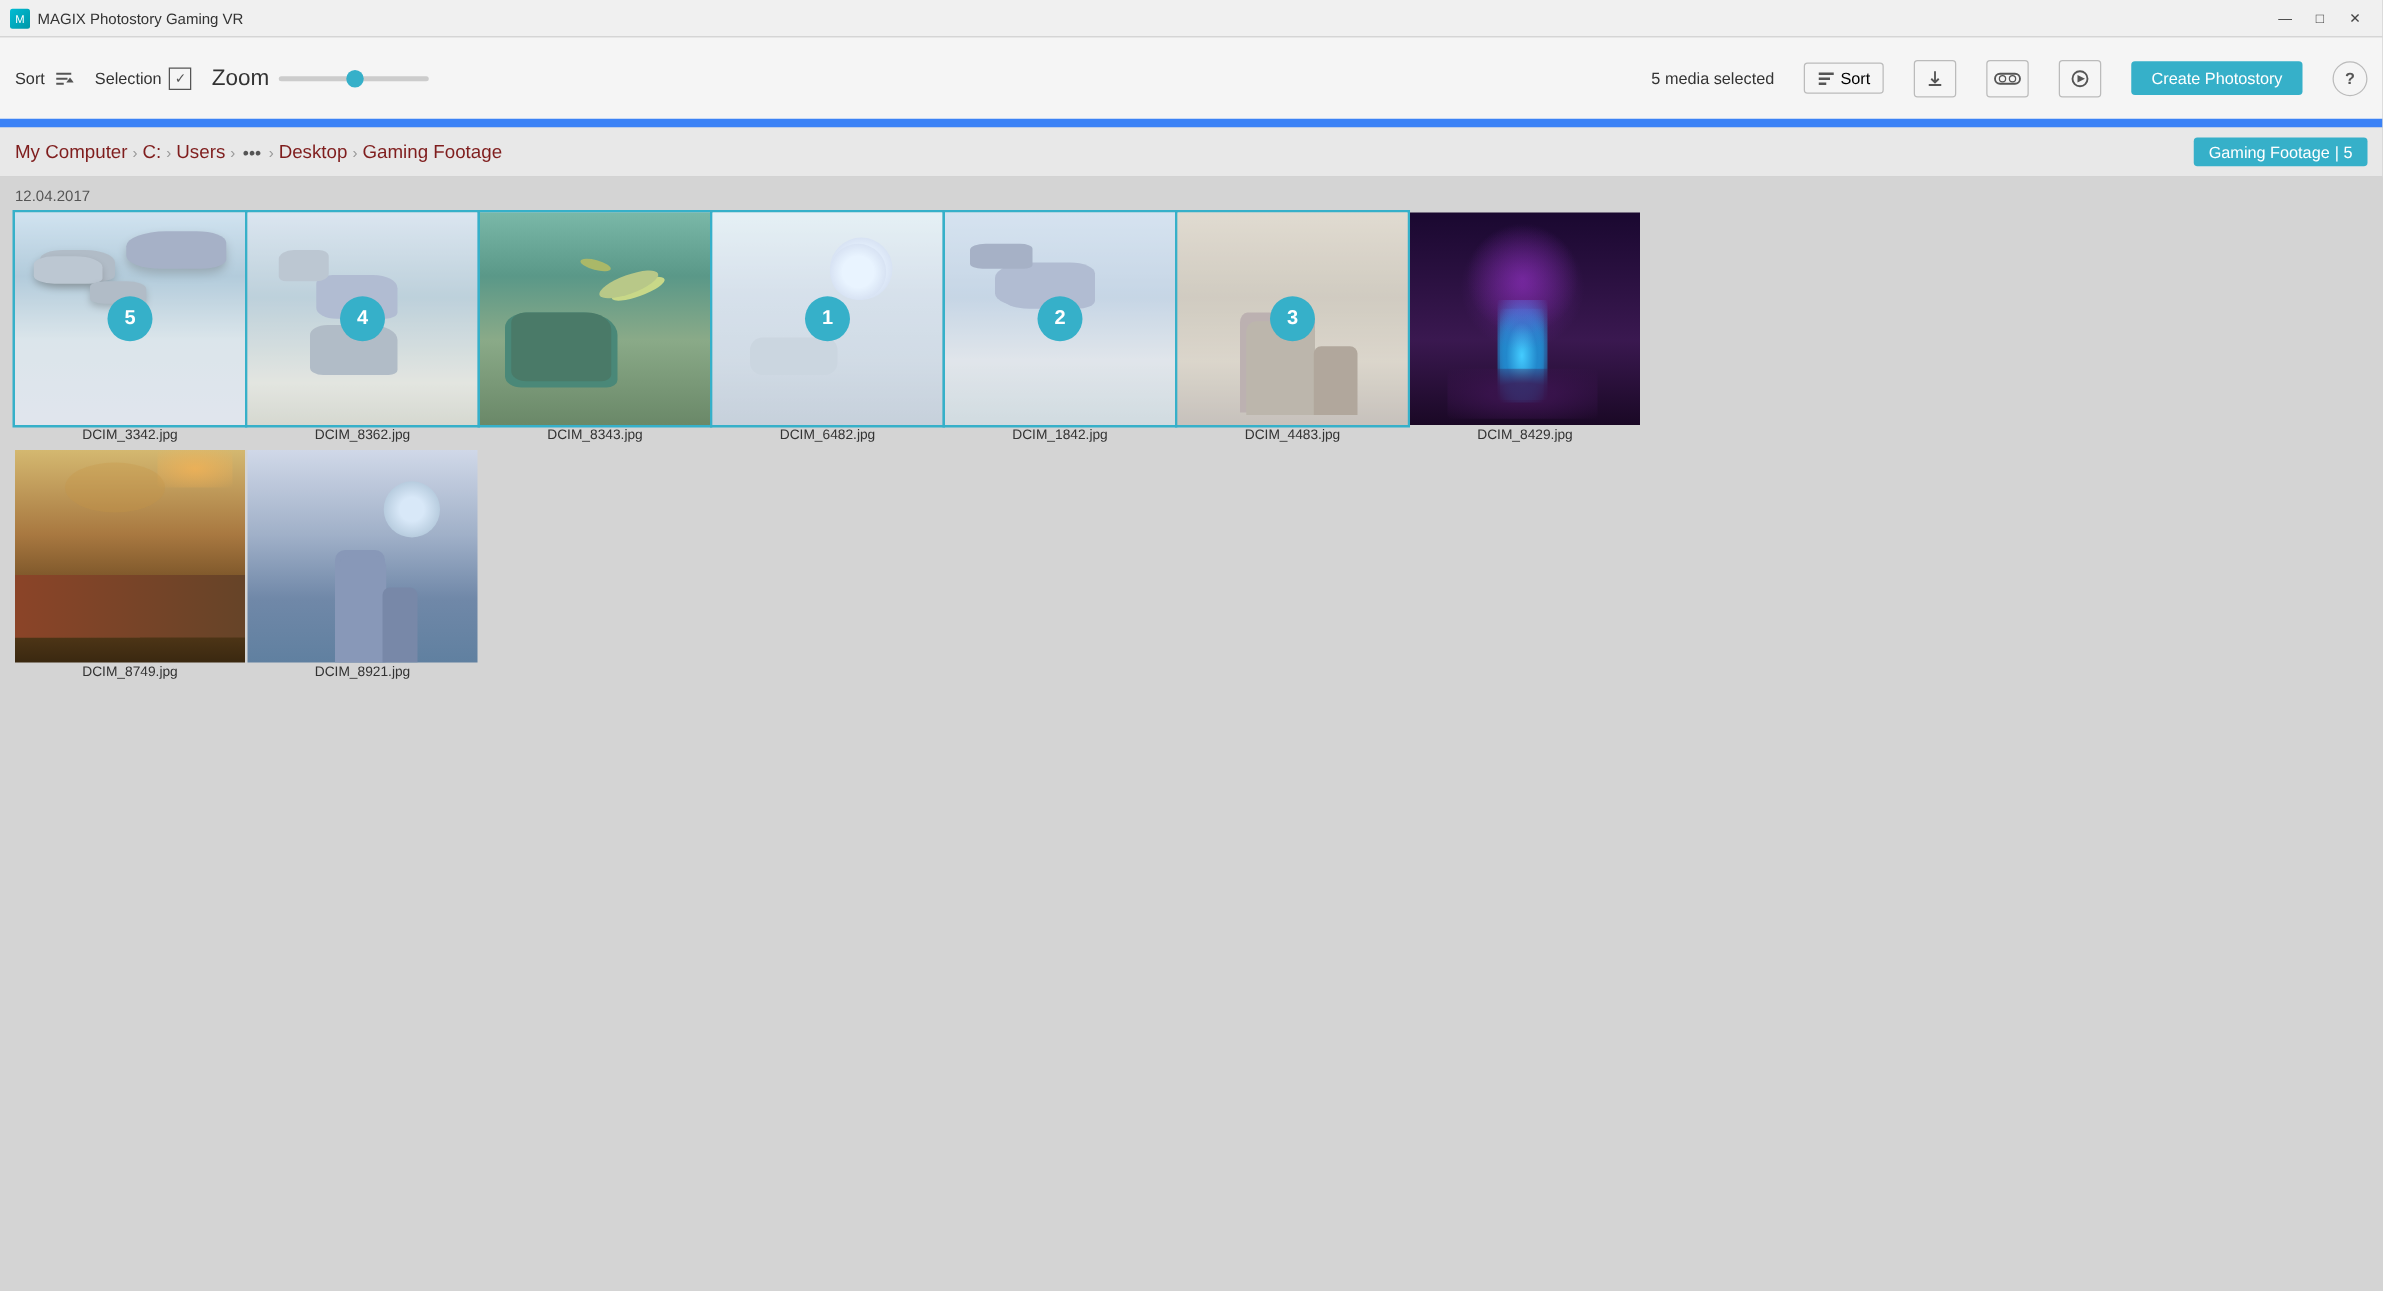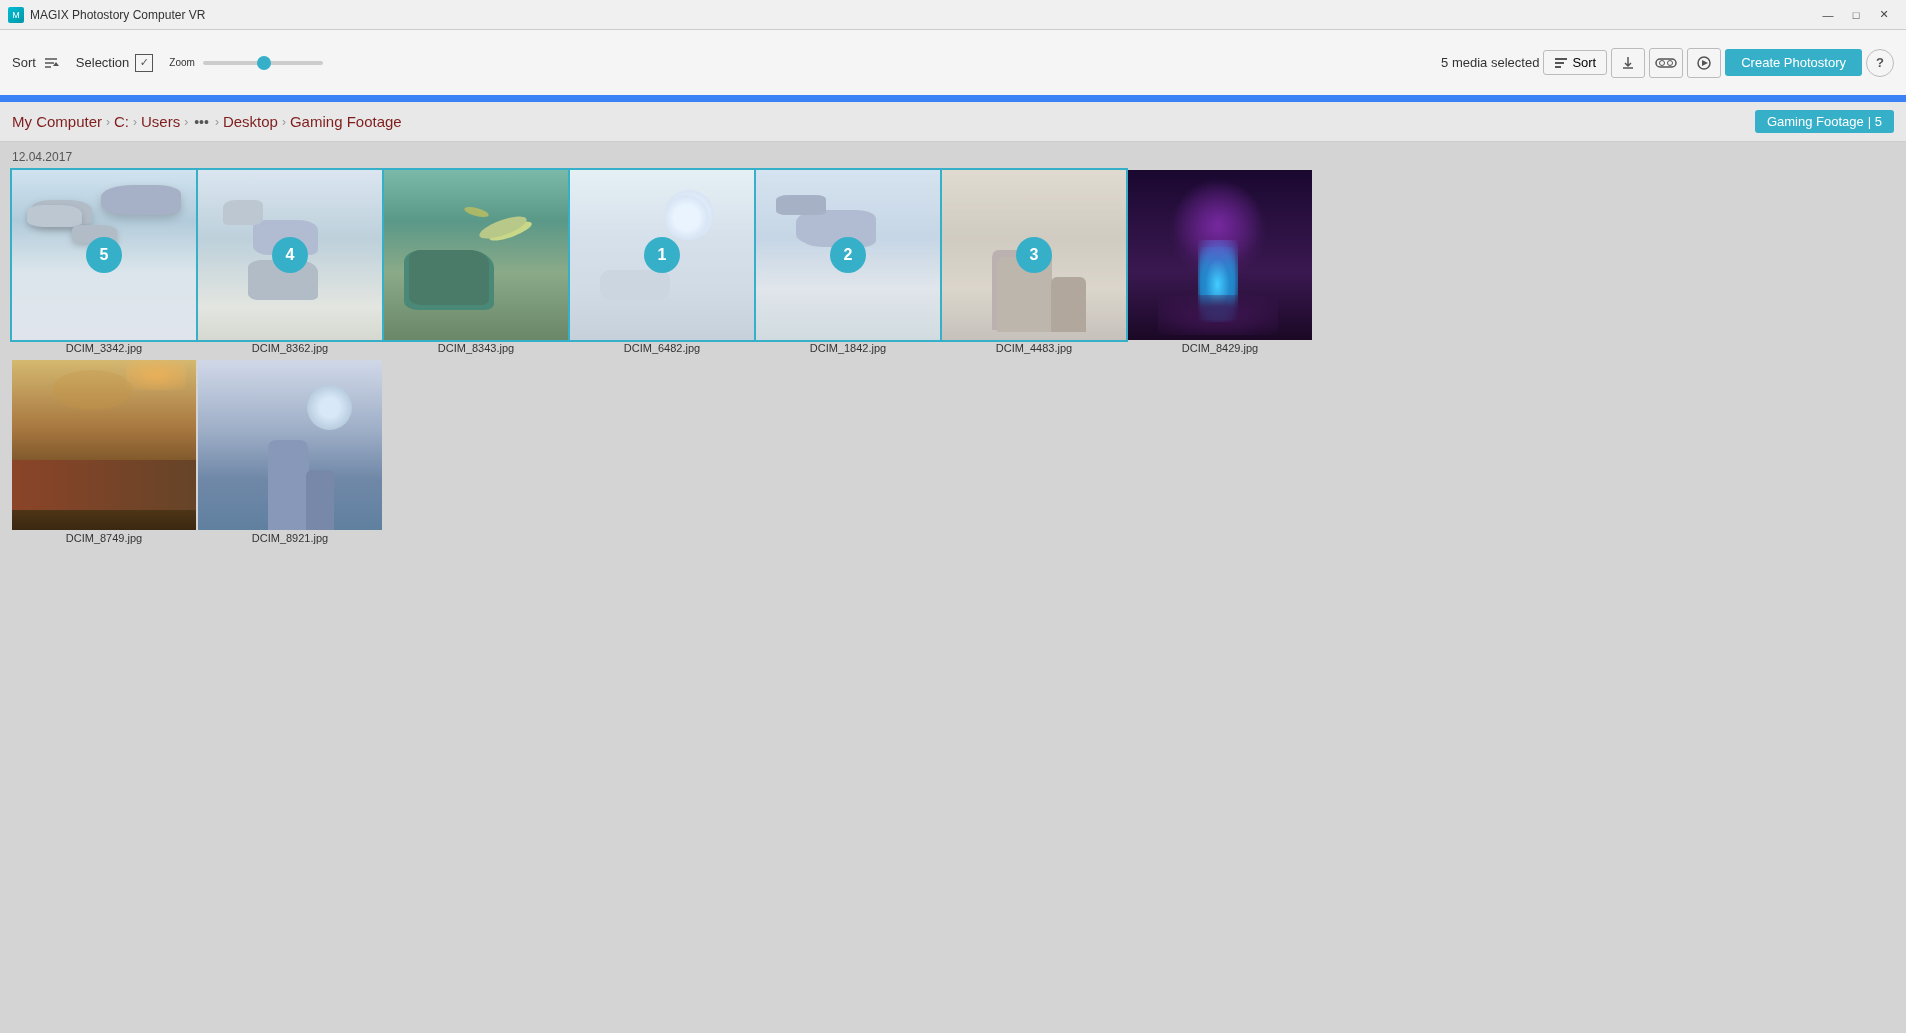--- a/index.html
+++ b/index.html
@@ -94,21 +94,21 @@
       align-items: center;
       justify-content: center;
       color: #555;
       font-size: 11px;
     }
     .zoom-section {
       display: flex;
       align-items: center;
       gap: 8px;
     }
-    .zoom-label { font-size: 10px; color: #333; }
+    .zoom-label { font-size: 18px; color: #333; }
     .zoom-slider {
       width: 120px;
       height: 4px;
       background: #ccc;
       border-radius: 2px;
       position: relative;
     }
     .zoom-thumb {
       width: 14px;
       height: 14px;
@@ -118,21 +118,21 @@
       top: -5px;
       left: 45%;
       cursor: pointer;
     }
 
     
     #toolbar-right {
       margin-left: auto;
       display: flex;
       align-items: center;
-      gap: 4px;
+      gap: 24px;
     }
     .media-selected-text {
       font-size: 13px;
       color: #333;
     }
     .sort-btn {
       display: flex;
       align-items: center;
       gap: 4px;
       padding: 4px 10px;
@@ -460,21 +460,21 @@
     .row2 {
       margin-top: 4px;
     }
   </style>
 </head>
 <body>
 
 <div id="titlebar">
   <div id="titlebar-left">
     <div class="app-icon">M</div>
-    <span>MAGIX Photostory Computer VR</span>
+    <span>MAGIX Photostory Gaming VR</span>
   </div>
   <div id="titlebar-right">
     <button class="title-btn">—</button>
     <button class="title-btn">□</button>
     <button class="title-btn close">✕</button>
   </div>
 </div>
 
 <div id="toolbar">
   <div class="toolbar-group">

